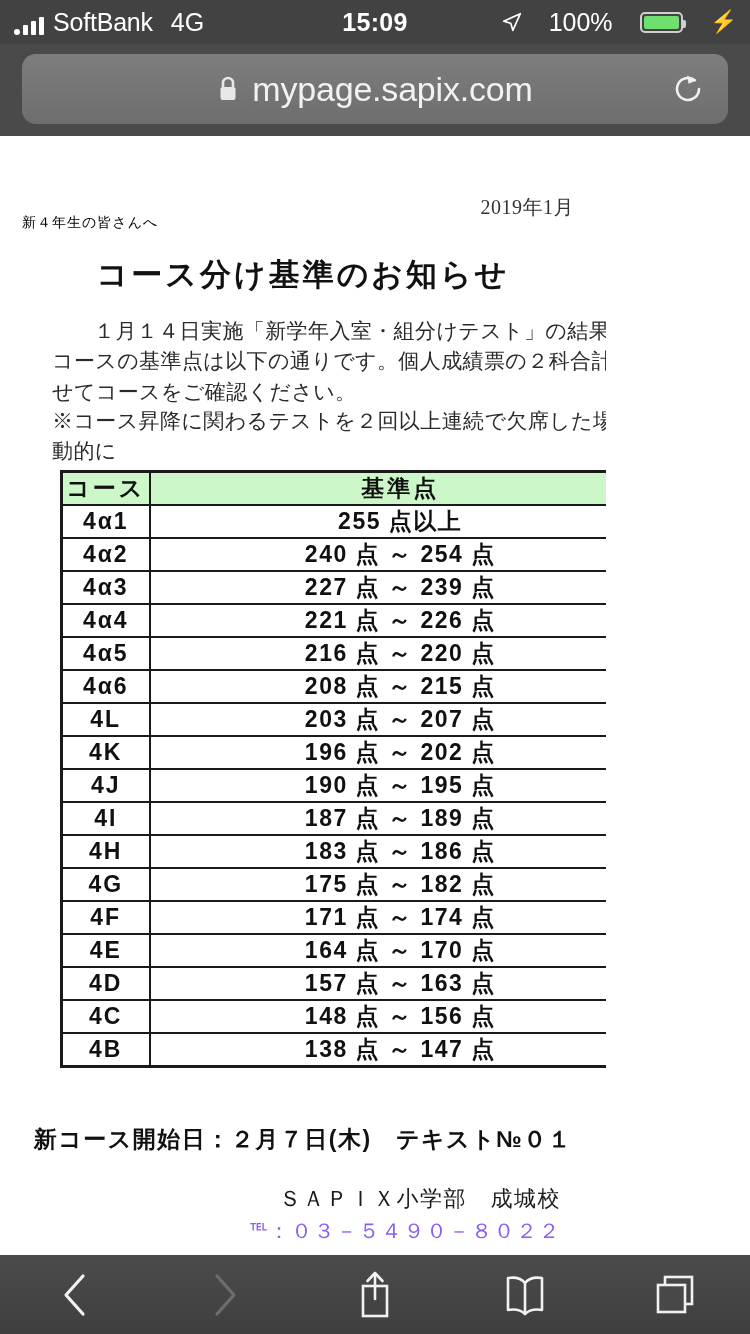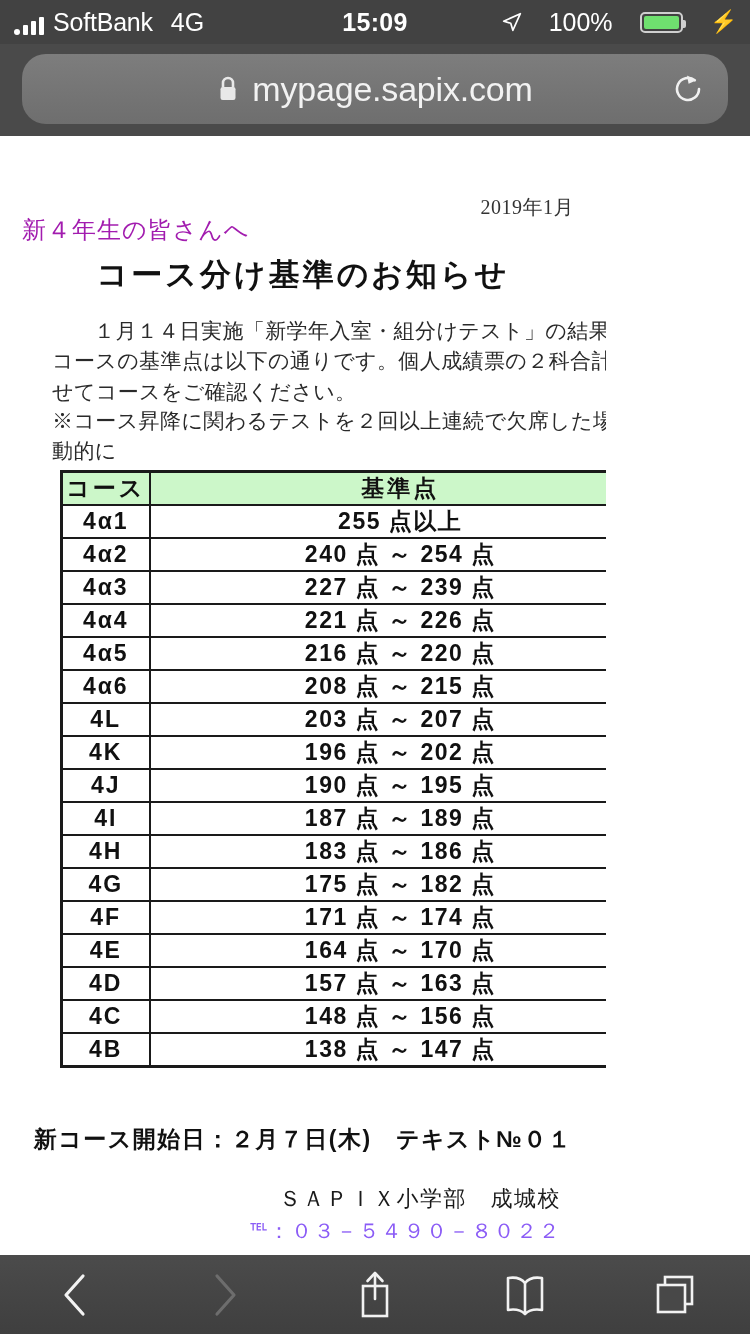--- a/index.html
+++ b/index.html
@@ -48,21 +48,21 @@
   .bolt{ font-size:22px; line-height:1; margin-left:1px; }
 
   
   .urlbar-wrap{
     position:absolute; top:44px; left:0; width:750px; height:92px;
     background:#4a4a4a;
   }
   .urlbar{
     position:absolute; top:10px; left:22px; width:706px; height:70px;
     background:linear-gradient(#7d7d7d,#6e6e6e);
-    border-radius:24px;
+    border-radius:14px;
     display:flex; align-items:center; justify-content:center;
   }
   .lockicon{ margin-right:13px; display:block; }
   .urltext{
     font-size:34px; color:#f2f2f2; letter-spacing:-.2px; line-height:1;
   }
   .reload{
     position:absolute; right:22px; top:50%; transform:translateY(-50%);
   }
 
@@ -72,21 +72,21 @@
     background:#fff; overflow:hidden;
     font-family:"Liberation Serif", serif;
     color:#1a1a1a;
   }
   .doc-date{
     position:absolute; top:58px; right:32px;
     font-size:20px; color:#333; letter-spacing:.5px;
   }
   .doc-greeting{
     position:absolute; top:78px; left:22px;
-    font-size:24px; color:#a21caf; letter-spacing:1px;
+    font-size:14px; color:#000000; letter-spacing:1px;
   }
   .doc-title{
     position:absolute; top:118px; left:0; width:100%;
     text-align:center; font-size:31px; font-weight:bold;
     letter-spacing:3px; color:#111;
   }
   .para{
     position:absolute; left:52px; width:660px;
     font-size:21px; line-height:1.45; color:#2a2a2a; letter-spacing:.4px;
   }

